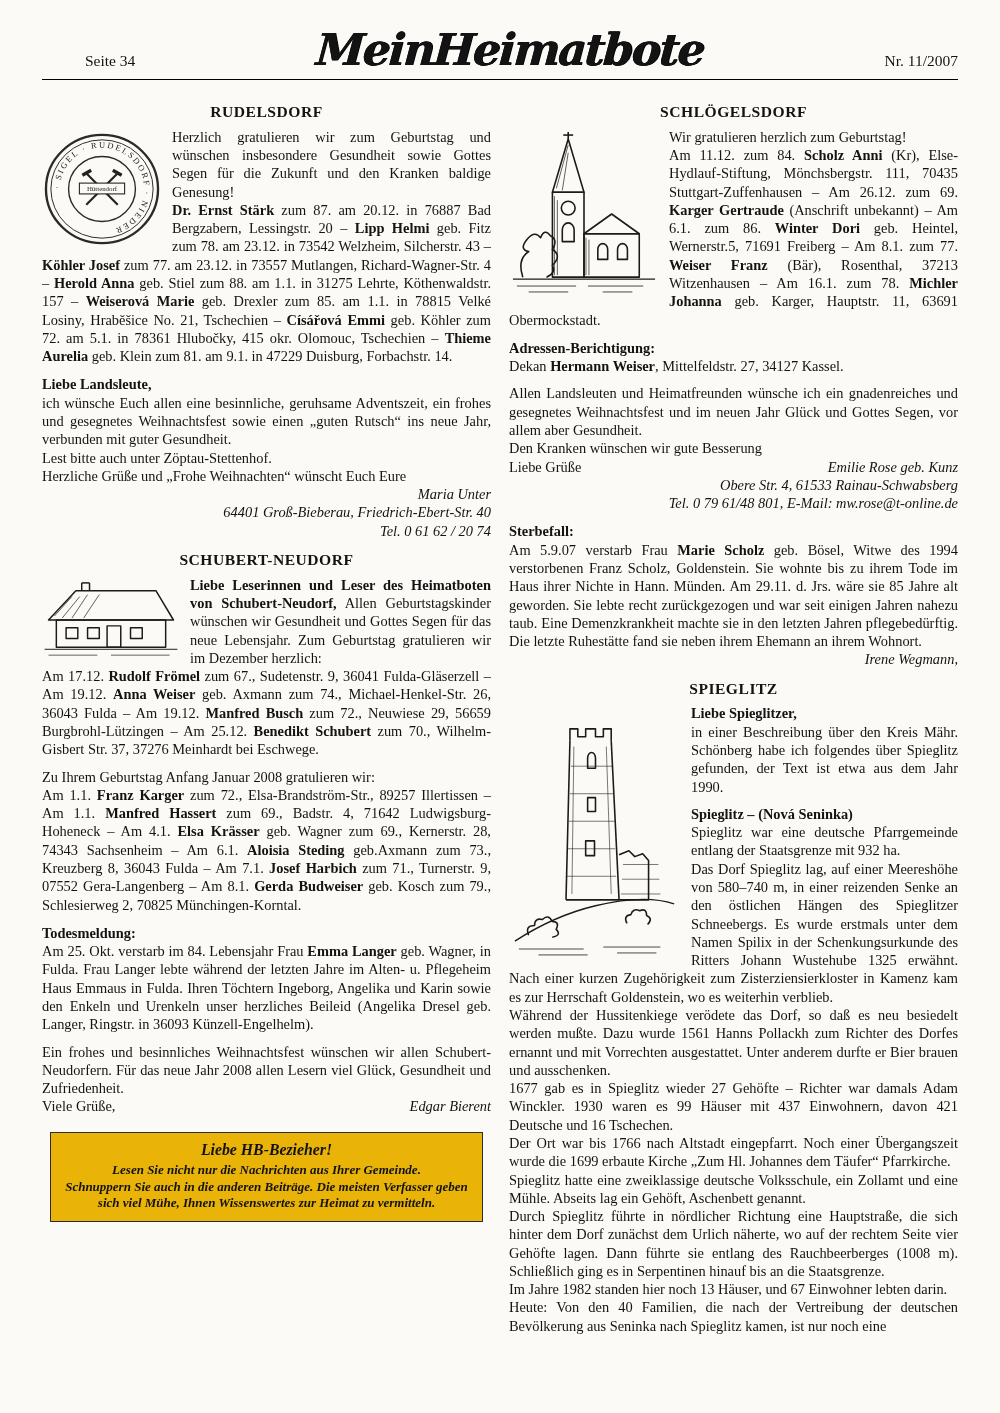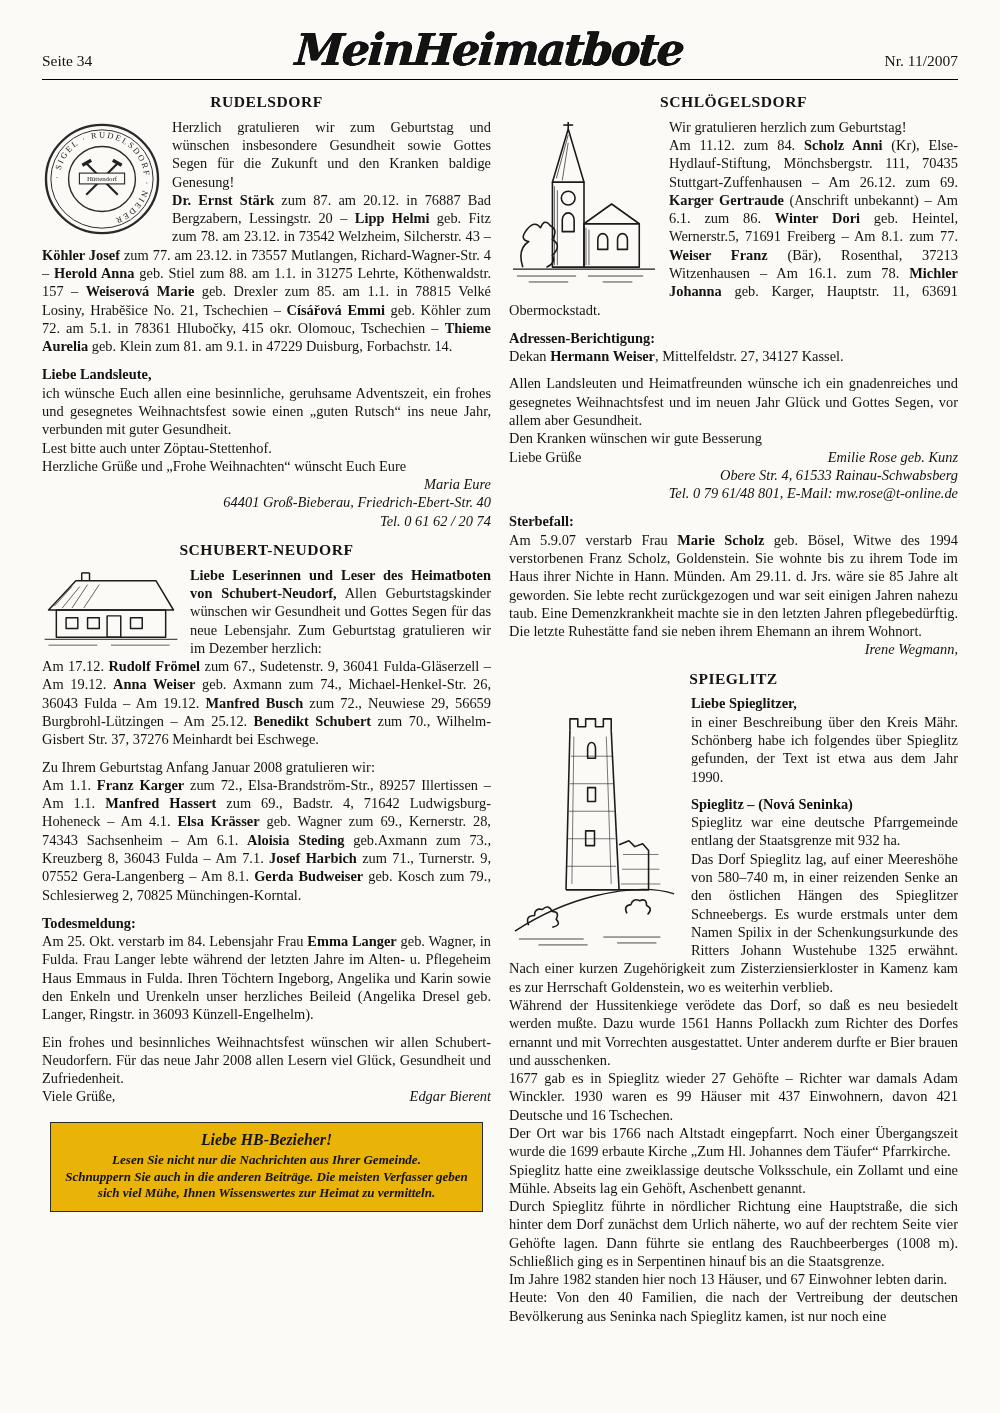--- a/index.html
+++ b/index.html
@@ -5,39 +5,39 @@
   * { margin:0; padding:0; box-sizing:border-box; }
   html, body { width:1000px; }
   body {
     width:1000px; height:1413px;
     background:#fbfaf6;
     color:#131313;
     font-family:"Liberation Serif", serif;
     overflow:hidden;
     padding:22px 42px 26px 42px;
   }
-  .header { display:flex; justify-content:space-between; align-items:flex-end; height:52px; }
+  .header { display:flex; justify-content:space-between; align-items:flex-end; height:52px;margin-left:43px; }
   .page-num, .issue-num { font-size:15.5px; padding-bottom:4px; }
   .masthead {
     font-family:"DejaVu Serif", serif;
     font-weight:bold; font-style:italic;
     font-size:44px; line-height:1;
     letter-spacing:-2px;
     transform:skewX(-4deg);
     text-shadow:0.8px 0 0 #000, 0 0.4px 0 #000;
     padding-bottom:2px;
   }
   .rule { border-bottom:1.6px solid #000; margin-top:5px; }
   .columns { display:flex; gap:18px; margin-top:12px; height:1290px; overflow:hidden; }
   .col { flex:1; font-size:14.4px; line-height:1.27; text-align:justify; }
   h2.section-title {
     text-align:center; font-size:15.6px; font-weight:bold;
     letter-spacing:.5px; margin:10px 0 6px 0;
   }
-  h2.first { margin-top:0; }
+  h2.first { margin-top:10px; }
   h3.sub-heading { font-size:14.4px; font-weight:bold; margin-top:10px; }
   p { margin:0; }
   p.gap { margin-top:9px; }
   .float-img { float:left; margin:3px 10px 2px 0; }
   .sig-line { text-align:right; font-style:italic; }
   .byline-row { display:flex; justify-content:space-between; }
   .byline-row .right { font-style:italic; }
   .lead-bold { font-weight:bold; }
   .hb-box {
     border:1.4px solid #2c2c2c; background:#eab308;
@@ -87,21 +87,21 @@
         </svg>
       </span>
 
       <p>Herzlich gratulieren wir zum Geburtstag und wünschen insbesondere Gesundheit sowie Gottes Segen für die Zukunft und den Kranken baldige Genesung!</p>
       <p><span style="font-weight: bold;">Dr. Ernst Stärk</span><span> zum 87. am 20.12. in 76887 Bad Bergzabern, Lessingstr. 20 – </span><span style="font-weight: bold;">Lipp Helmi</span><span> geb. Fitz zum 78. am 23.12. in 73542 Welzheim, Silcherstr. 43 – </span><span style="font-weight: bold;">Köhler Josef</span><span> zum 77. am 23.12. in 73557 Mutlangen, Richard-Wagner-Str. 4 – </span><span style="font-weight: bold;">Herold Anna</span><span> geb. Stiel zum 88. am 1.1. in 31275 Lehrte, Köthenwaldstr. 157 – </span><span style="font-weight: bold;">Weiserová Marie</span><span> geb. Drexler zum 85. am 1.1. in 78815 Velké Losiny, Hraběšice No. 21, Tschechien – </span><span style="font-weight: bold;">Císářová Emmi</span><span> geb. Köhler zum 72. am 5.1. in 78361 Hlubočky, 415 okr. Olomouc, Tschechien – </span><span style="font-weight: bold;">Thieme Aurelia</span><span> geb. Klein zum 81. am 9.1. in 47229 Duisburg, Forbachstr. 14.</span></p>
 
       <h3 class="sub-heading">Liebe Landsleute,</h3>
       <p>ich wünsche Euch allen eine besinnliche, geruhsame Adventszeit, ein frohes und gesegnetes Weihnachtsfest sowie einen „guten Rutsch“ ins neue Jahr, verbunden mit guter Gesundheit.</p>
       <p>Lest bitte auch unter Zöptau-Stettenhof.</p>
       <p>Herzliche Grüße und „Frohe Weihnachten“ wünscht Euch Eure</p>
-      <p class="sig-line">Maria Eure</p>
+      <p class="sig-line">Maria Unter</p>
       <p class="sig-line">64401 Groß-Bieberau, Friedrich-Ebert-Str. 40</p>
       <p class="sig-line">Tel. 0 61 62 / 20 74</p>
     </section>
 
     <section>
       <h2 class="section-title">SCHUBERT-NEUDORF</h2>
 
       <span class="float-img">
         <svg width="138" height="82" viewBox="0 0 140 84" aria-hidden="true">
           <g fill="none" stroke="#1b1b1b" stroke-width="1.5" stroke-linejoin="round">

